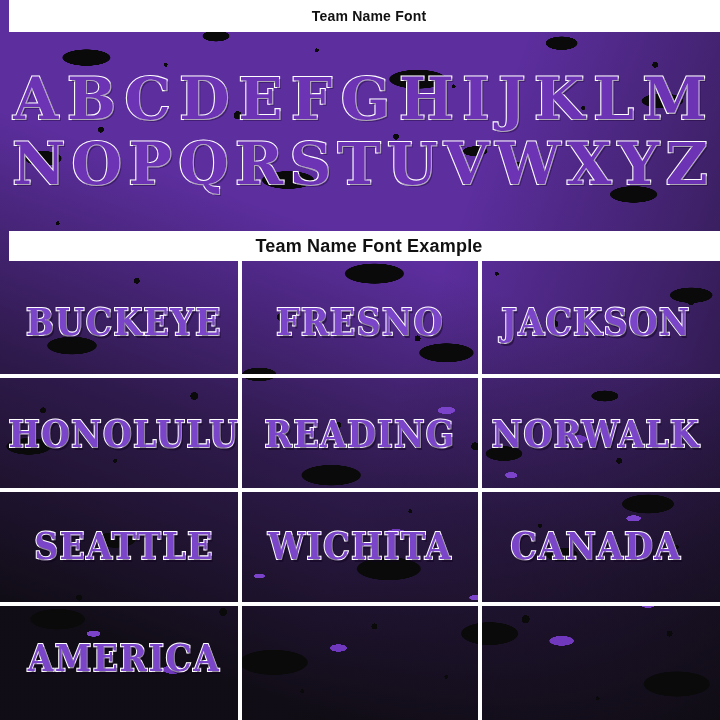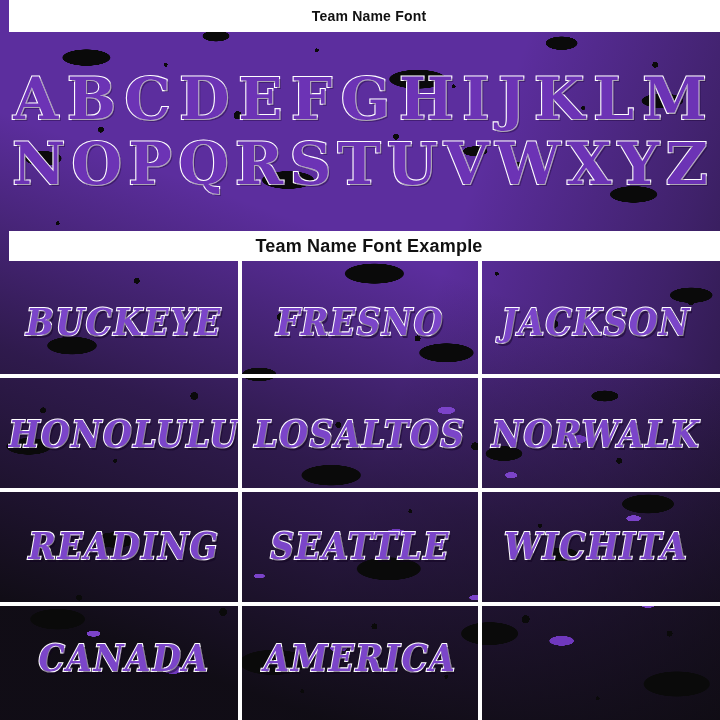--- a/index.html
+++ b/index.html
@@ -162,21 +162,20 @@
 
   
   #grid{
     position:absolute;left:0;top:261px;width:720px;height:459px;
     display:grid;
     grid-template-columns:repeat(3,1fr);
     grid-template-rows:repeat(4,1fr);
     gap:4px;
     padding:8px;
     box-sizing:border-box;
-    font-style:italic;
   }
   .cell{
     position:relative;
     display:flex;align-items:center;justify-content:center;
     overflow:hidden;
   }
   .cell .word{
     font-family:"DejaVu Serif", serif;
     font-weight:bold;
     font-size:33px;
@@ -258,29 +257,26 @@
     <div class="cell">
         <span class="word">FRESNO</span>
       </div>
     <div class="cell">
         <span class="word">JACKSON</span>
       </div>
 
     <div class="cell">
         <span class="word">HONOLULU</span>
       </div>
-    <div class="cell">
-        <span class="word">LOSALTOS</span>
-      </div>
-
+
+    <div class="cell">
+        <span class="word">READING</span>
+      </div>
     <div class="cell">
         <span class="word">NORWALK</span>
-      </div>
-    <div class="cell">
-        <span class="word">READING</span>
       </div>
     <div class="cell">
         <span class="word">SEATTLE</span>
       </div>
 
     <div class="cell">
         <span class="word">WICHITA</span>
       </div>
     <div class="cell">
         <span class="word">CANADA</span>

